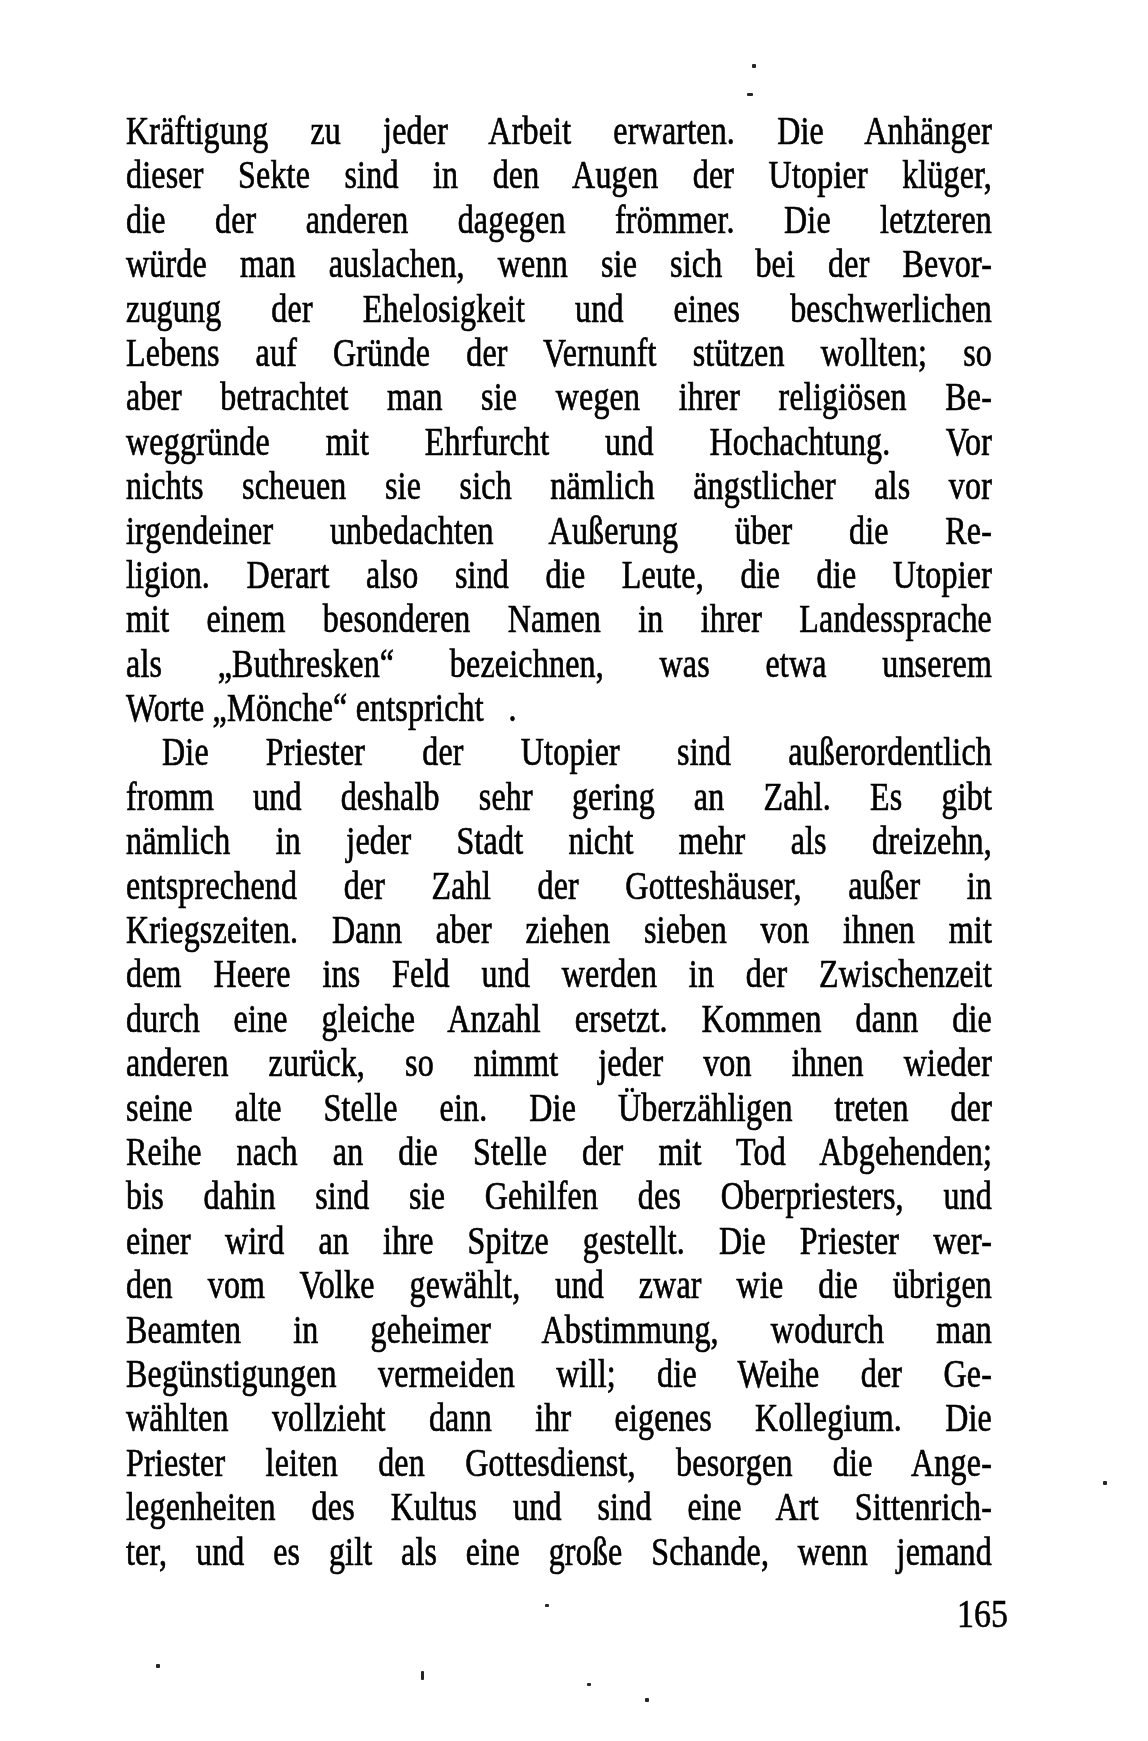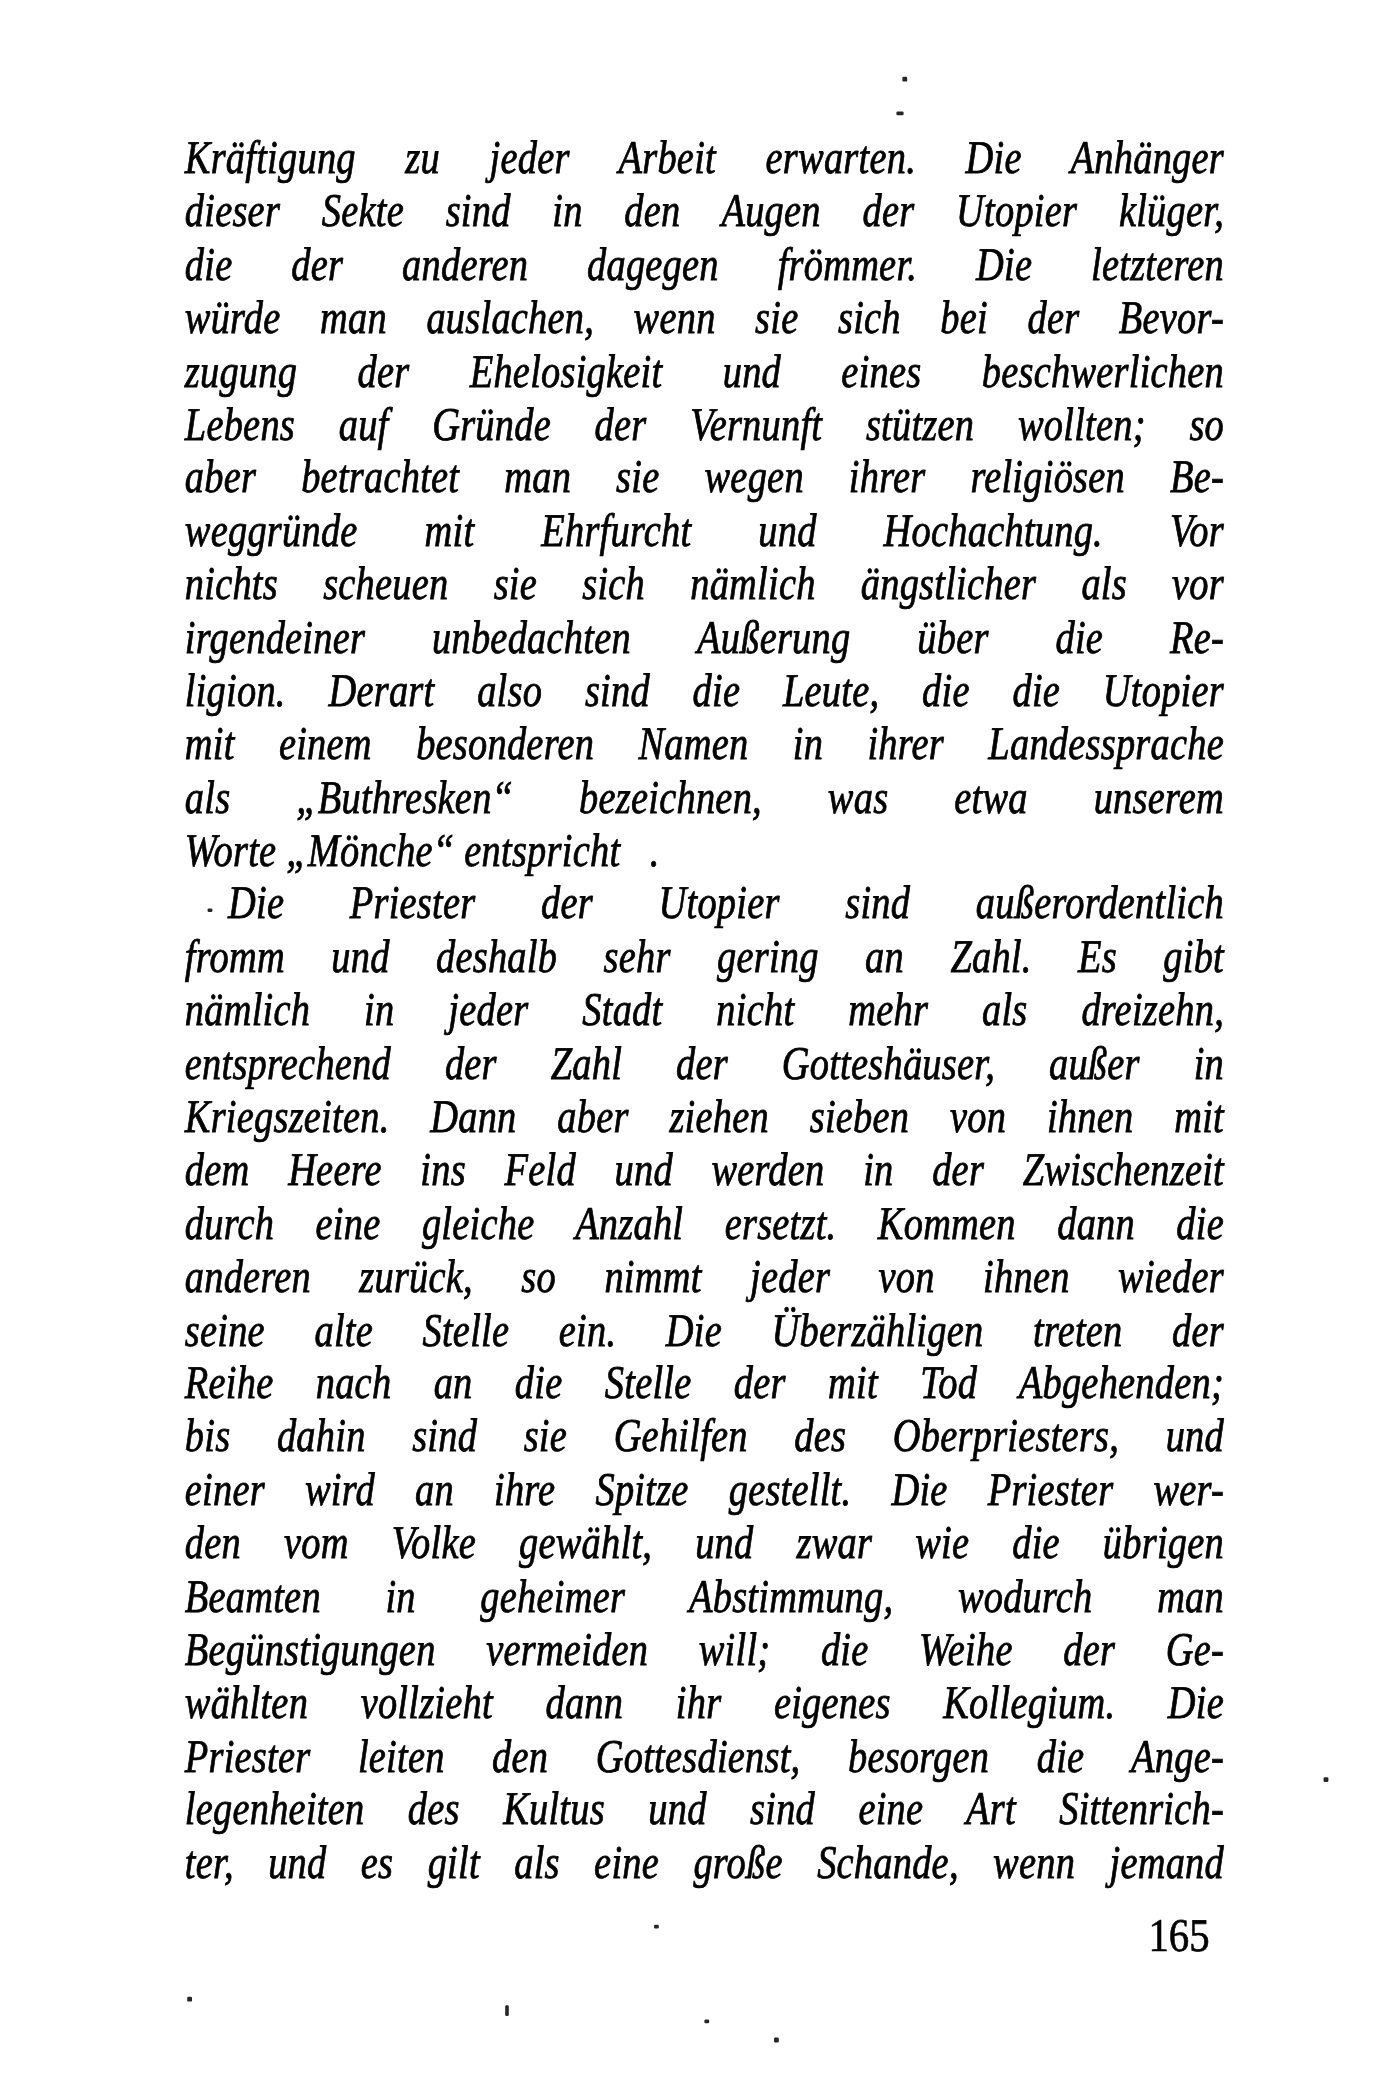--- a/index.html
+++ b/index.html
@@ -11,24 +11,23 @@
     position: relative;
     width: 1148px;
     height: 1741px;
     background: #ffffff;
     overflow: hidden;
     font-family: "Liberation Serif", "DejaVu Serif", serif;
     color: #000000;
   }
   .text-block {
     position: absolute;
-    left: 154px;
+    left: 126px;
     top: 109px;
     width: 866px;
-    font-style: italic;
   }
   .line {
     height: 44.4px;
     line-height: 44.4px;
     font-size: 32px;
     font-weight: normal;
     letter-spacing: 0.2px;
     text-align: justify;
     text-align-last: justify;
     -webkit-text-stroke: 0.55px #000000;

